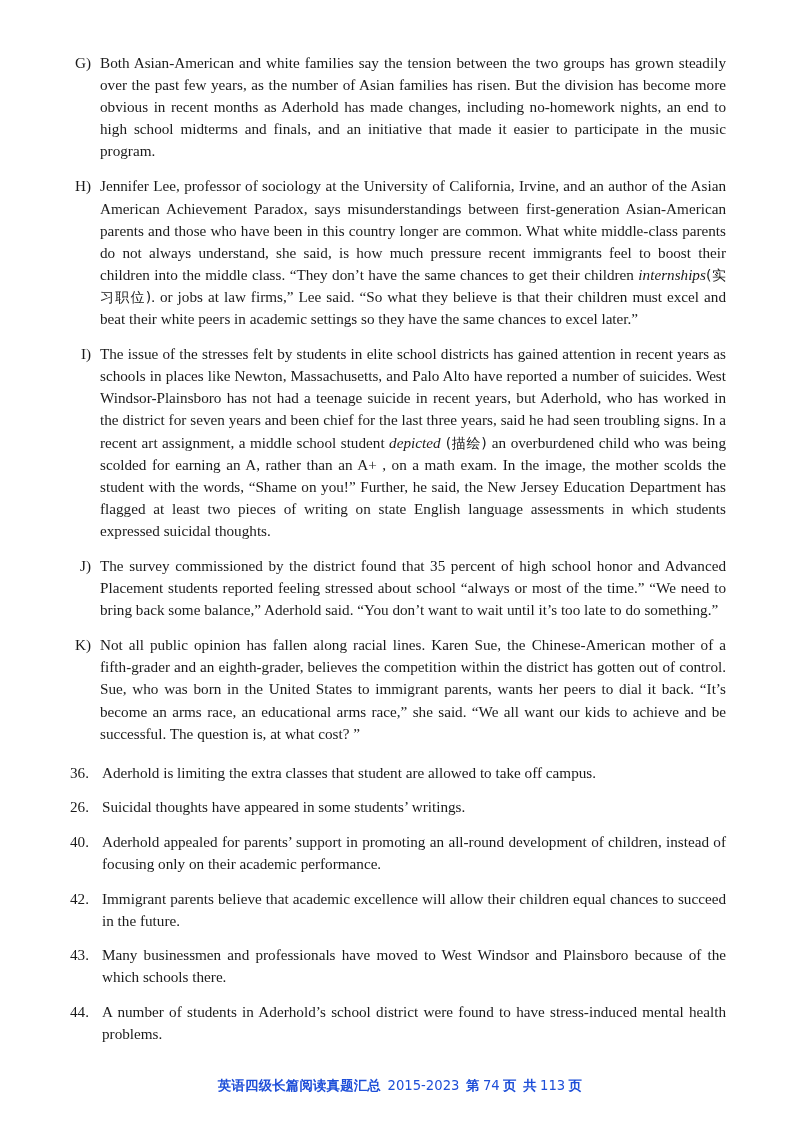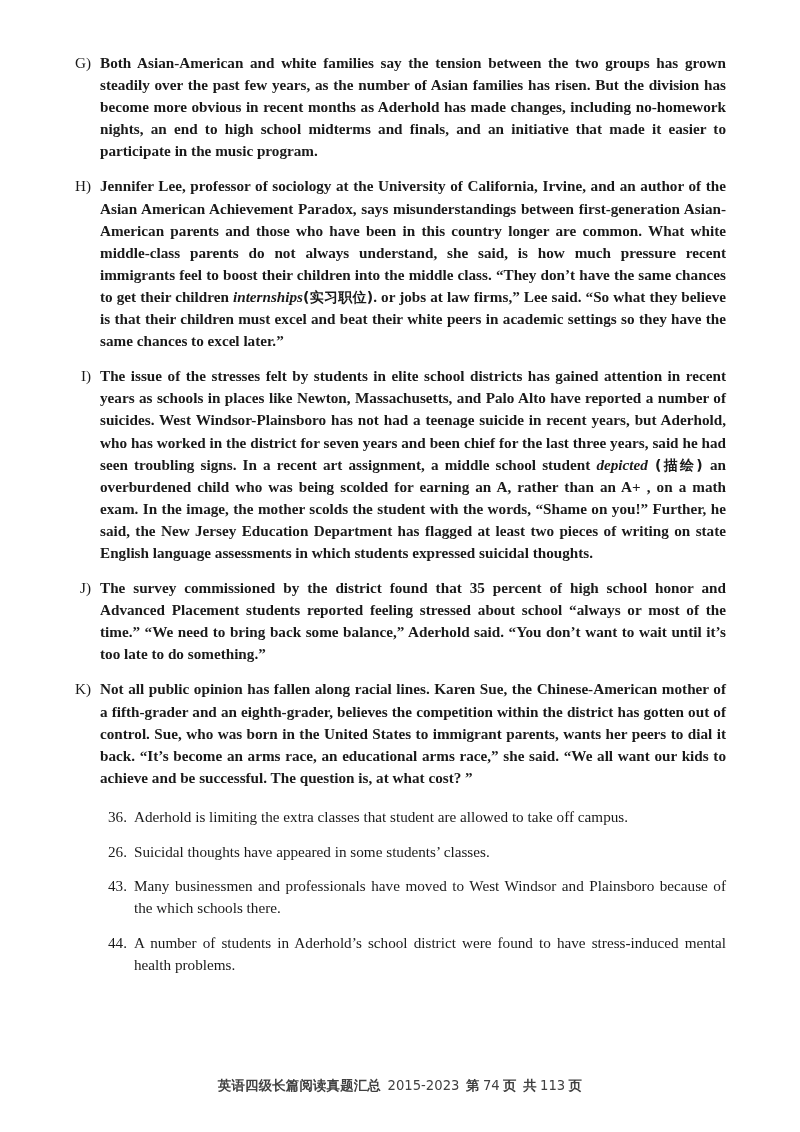--- a/index.html
+++ b/index.html
@@ -46,42 +46,40 @@
     text-align: right;
     padding-right: 9px;
     box-sizing: border-box;
     white-space: nowrap;
   }
   .para-body {
     flex: 1 1 auto;
     text-align: justify;
     text-justify: inter-word;
     hyphens: none;
-    font-weight: bold;
   }
 
   
   .qlist {
     margin-top: 17px;
   }
   .qitem {
     display: flex;
     align-items: flex-start;
     margin-bottom: 12.5px;
     font-size: 15.2px;
     line-height: 22.1px;
   }
   .qitem-num {
     flex: 0 0 auto;
     width: 32px;
-    text-align: right;
+    text-align: left;
     padding-right: 7px;
     box-sizing: border-box;
     white-space: nowrap;
-    margin-left: 32px;
   }
   .qitem-text {
     flex: 1 1 auto;
     text-align: justify;
     text-justify: inter-word;
   }
 
   
   .it {
     font-style: italic;
@@ -94,21 +92,21 @@
 
   
   .footer {
     position: absolute;
     left: 0;
     top: 1076px;
     width: 800px;
     text-align: center;
     font-size: 13.2px;
     line-height: 20px;
-    color: #404040;
+    color: #1d4ed8;
   }
   .footer .f-cjk {
     font-family: "DejaVu Sans", "Liberation Sans", sans-serif;
     font-weight: bold;
     font-size: 13.4px;
     letter-spacing: 0.2px;
   }
   .footer .f-num {
     font-family: "DejaVu Sans", "Liberation Sans", sans-serif;
     font-size: 13.2px;
@@ -150,26 +148,34 @@
     <div class="qlist">
 
       <div class="qitem">
         <div class="qitem-num">36.</div>
         <div class="qitem-text">Aderhold is limiting the extra classes that student are allowed to take off campus.</div>
       </div>
 
 
       <div class="qitem">
         <div class="qitem-num">26.</div>
-        <div class="qitem-text">Suicidal thoughts have appeared in some students’ classes.</div>
+        <div class="qitem-text">Suicidal thoughts have appeared in some students’ writings.</div>
       </div>
 
 
+      <div class="qitem">
+        <div class="qitem-num">40.</div>
+        <div class="qitem-text">Aderhold appealed for parents’ support in promoting an all-round development of children, instead of focusing only on their academic performance.</div>
+      </div>
 
 
+      <div class="qitem">
+        <div class="qitem-num">42.</div>
+        <div class="qitem-text">Immigrant parents believe that academic excellence will allow their children equal chances to succeed in the future.</div>
+      </div>
 
       <div class="qitem">
         <div class="qitem-num">43.</div>
         <div class="qitem-text">Many businessmen and professionals have moved to West Windsor and Plainsboro because of the which schools there.</div>
       </div>
 
       <div class="qitem">
         <div class="qitem-num">44.</div>
         <div class="qitem-text">A number of students in Aderhold’s school district were found to have stress-induced mental health problems.</div>
       </div>

